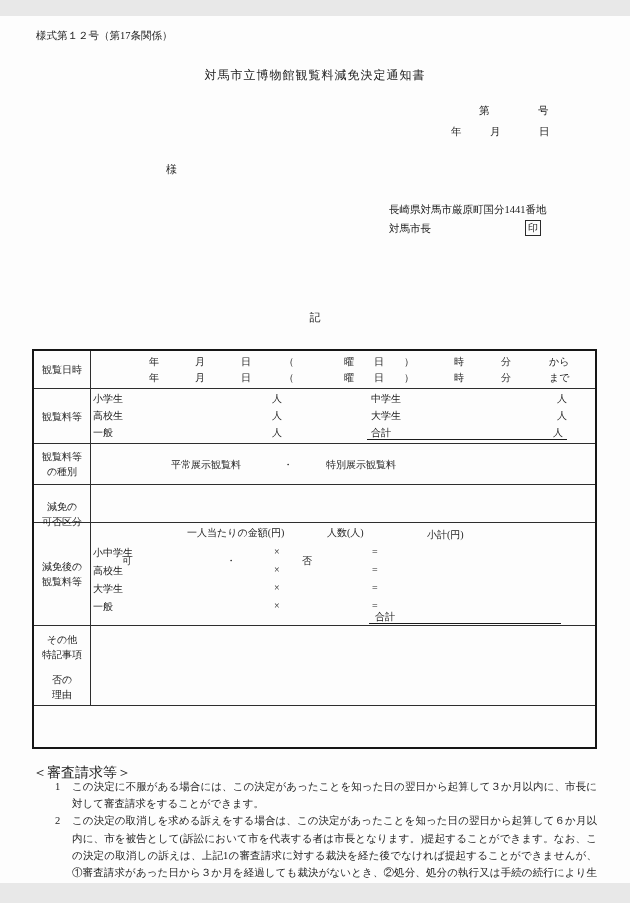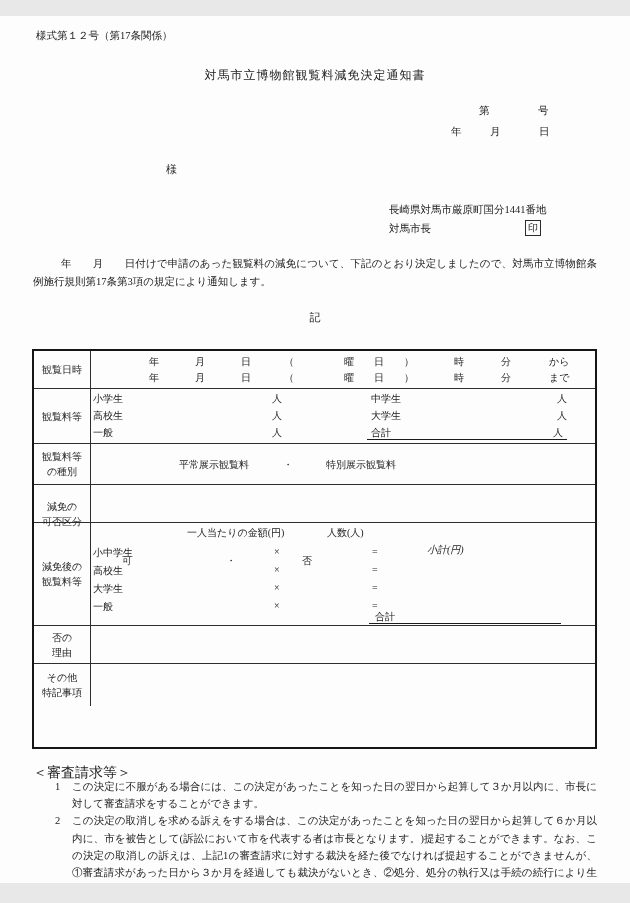--- a/index.html
+++ b/index.html
@@ -61,21 +61,20 @@
   <div class="abs fs105" style="left:451px; top:109px;">年</div>
   <div class="abs fs105" style="left:490px; top:109px;">月</div>
   <div class="abs fs105" style="left:539px; top:109px;">日</div>
 
   <div class="abs fs11" style="left:166px; top:146px;">様</div>
 
   <div class="abs fs105" style="left:389px; top:187px;">長崎県対馬市厳原町国分1441番地</div>
   <div class="abs fs105" style="left:389px; top:206px;">対馬市長</div>
   <div class="abs seal-box">印</div>
 
-  <div class="opening">年　　月　　日付けで申請のあった観覧料の減免について、下記のとおり決定しましたので、対馬市立博物館条例施行規則第17条第3項の規定により通知します。</div>
 
   <div class="abs fs11 center-line" style="top:294px;">記</div>
 
   <div class="tbl">
 
 
     <div class="trow" style="height:38px;font-family:Liberation Serif, serif;">
       <div class="tlabel">
         <span>観覧日時</span>
       </div>
@@ -126,21 +125,21 @@
         </span>
       </div>
     </div>
 
     <div class="trow" style="height:41px;">
       <div class="tlabel">
         <span>観覧料等</span>
         <span>の種別</span>
       </div>
       <div class="tcell">
-        <span class="cs" style="left:88px;  top:14px;">平常展示観覧料</span>
+        <span class="cs" style="left:80px;  top:14px;">平常展示観覧料</span>
         <span class="cs" style="left:192px; top:14px;">・</span>
         <span class="cs" style="left:235px; top:14px;">特別展示観覧料</span>
       </div>
     </div>
 
     <div class="trow" style="height:38px;flex-direction:column;">
       <div class="tlabel">
         <span>減免の</span>
         <span>可否区分</span>
       </div>
@@ -152,21 +151,21 @@
     </div>
 
     <div class="trow" style="height:103px;">
       <div class="tlabel">
         <span>減免後の</span>
         <span>観覧料等</span>
       </div>
       <div class="tcell">
         <span class="cs" style="left:96px;  top:3px;">一人当たりの金額(円)</span>
         <span class="cs" style="left:236px; top:3px;">人数(人)</span>
-        <span class="cs" style="left:336px; top:20px;font-style:italic;">小計(円)</span>
+        <span class="cs" style="left:336px; top:5px;">小計(円)</span>
 
         <span class="cs" style="left:2px;   top:23px;">小中学生</span>
         <span class="cs" style="left:183px; top:23px;">×</span>
         <span class="cs" style="left:281px; top:23px;">=</span>
 
         <span class="cs" style="left:2px;   top:41px;">高校生</span>
         <span class="cs" style="left:183px; top:41px;">×</span>
         <span class="cs" style="left:281px; top:41px;">=</span>
 
         <span class="cs" style="left:2px;   top:59px;">大学生</span>
@@ -176,32 +175,32 @@
         <span class="cs" style="left:2px;   top:77px;">一般</span>
         <span class="cs" style="left:183px; top:77px;">×</span>
         <span class="cs" style="left:281px; top:77px;">=</span>
 
         <span class="uline" style="left:278px; top:86px; width:192px; height:14px;">
           <span class="cs" style="left:6px; top:1px;">合計</span>
         </span>
       </div>
     </div>
 
+    <div class="trow last" style="height:42px;">
+      <div class="tlabel">
+        <span>その他</span>
+        <span>特記事項</span>
+      </div>
+      <div class="tcell"></div>
+    </div>
+
     <div class="trow" style="height:38px;">
       <div class="tlabel">
         <span>否の</span>
         <span>理由</span>
-      </div>
-      <div class="tcell"></div>
-    </div>
-
-    <div class="trow last" style="height:42px;">
-      <div class="tlabel">
-        <span>その他</span>
-        <span>特記事項</span>
       </div>
       <div class="tcell"></div>
     </div>
 
   </div>
 
   <div class="abs notes-heading">＜審査請求等＞</div>
   <div class="notes">
     <div class="note-item">
       <span class="note-num">1</span>

